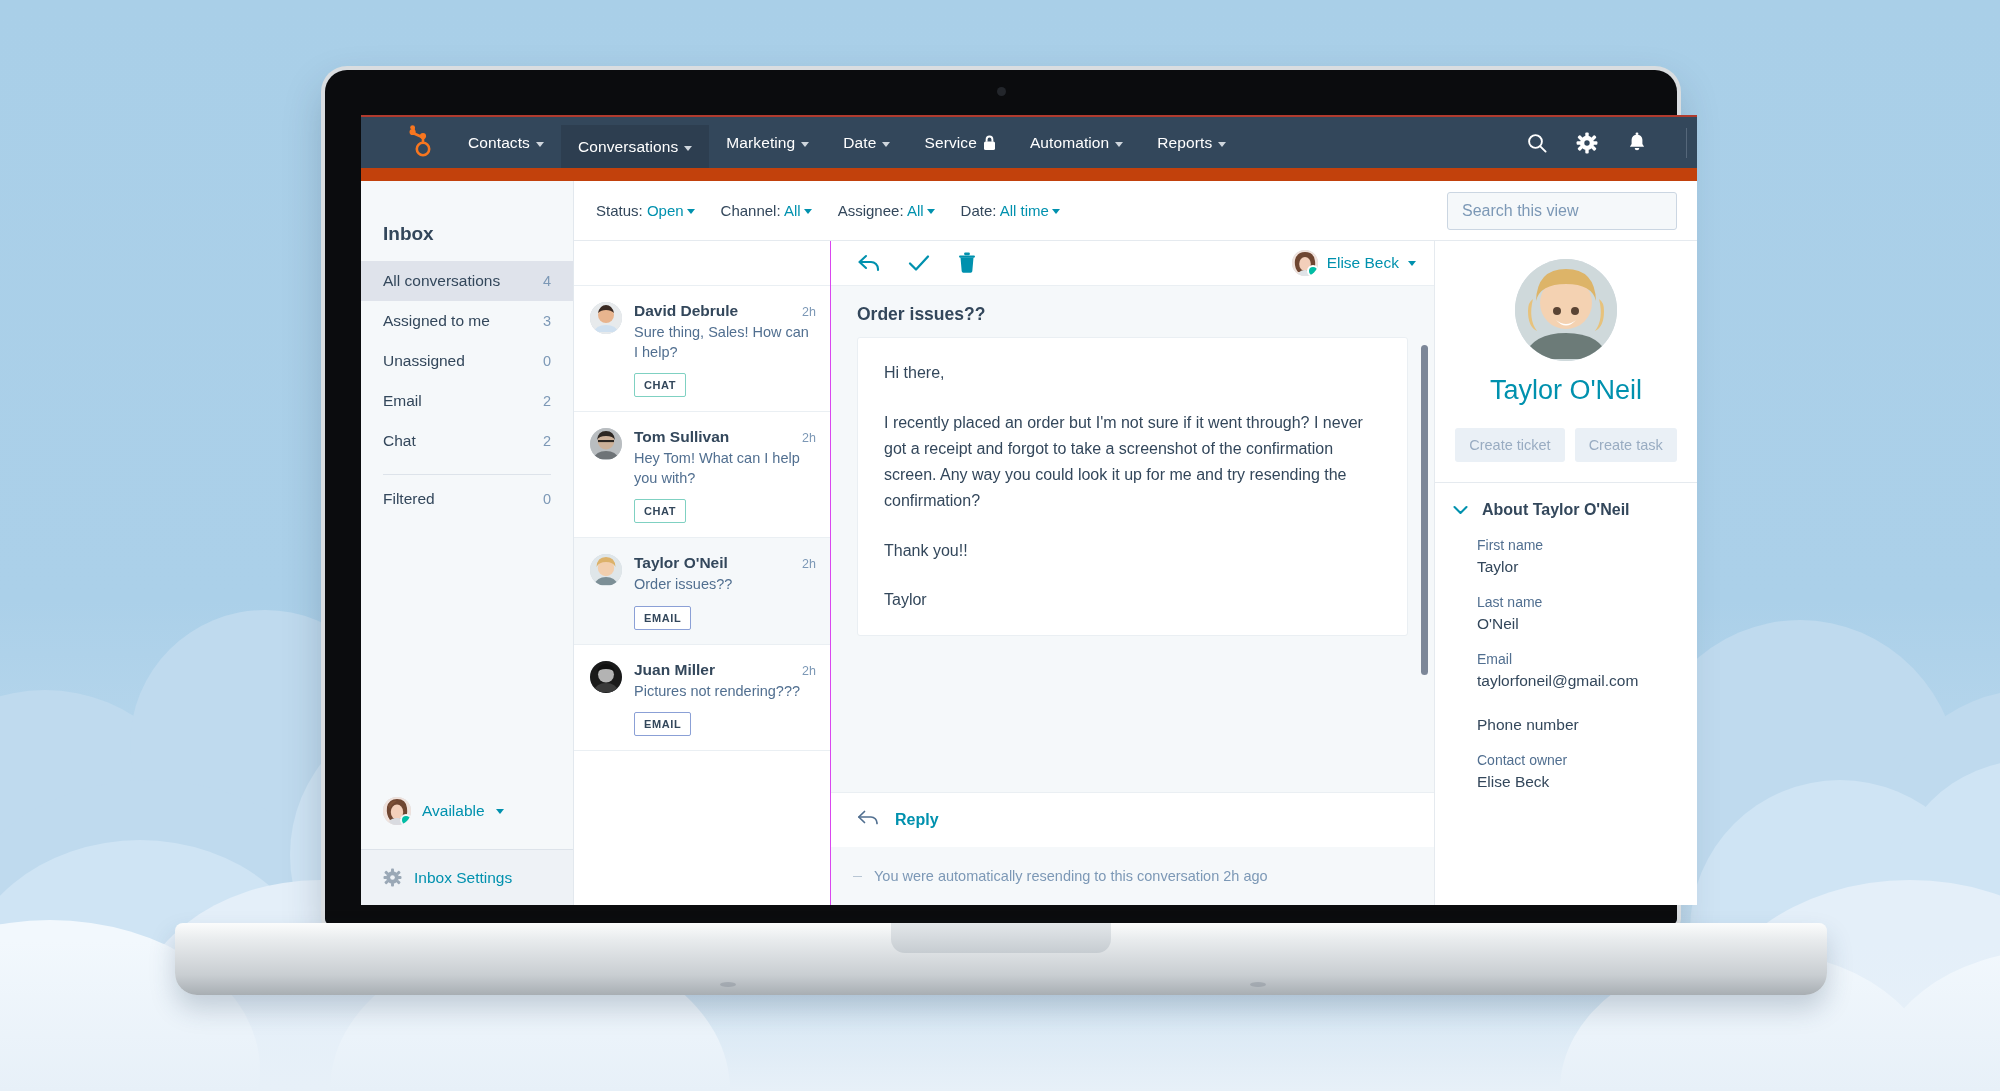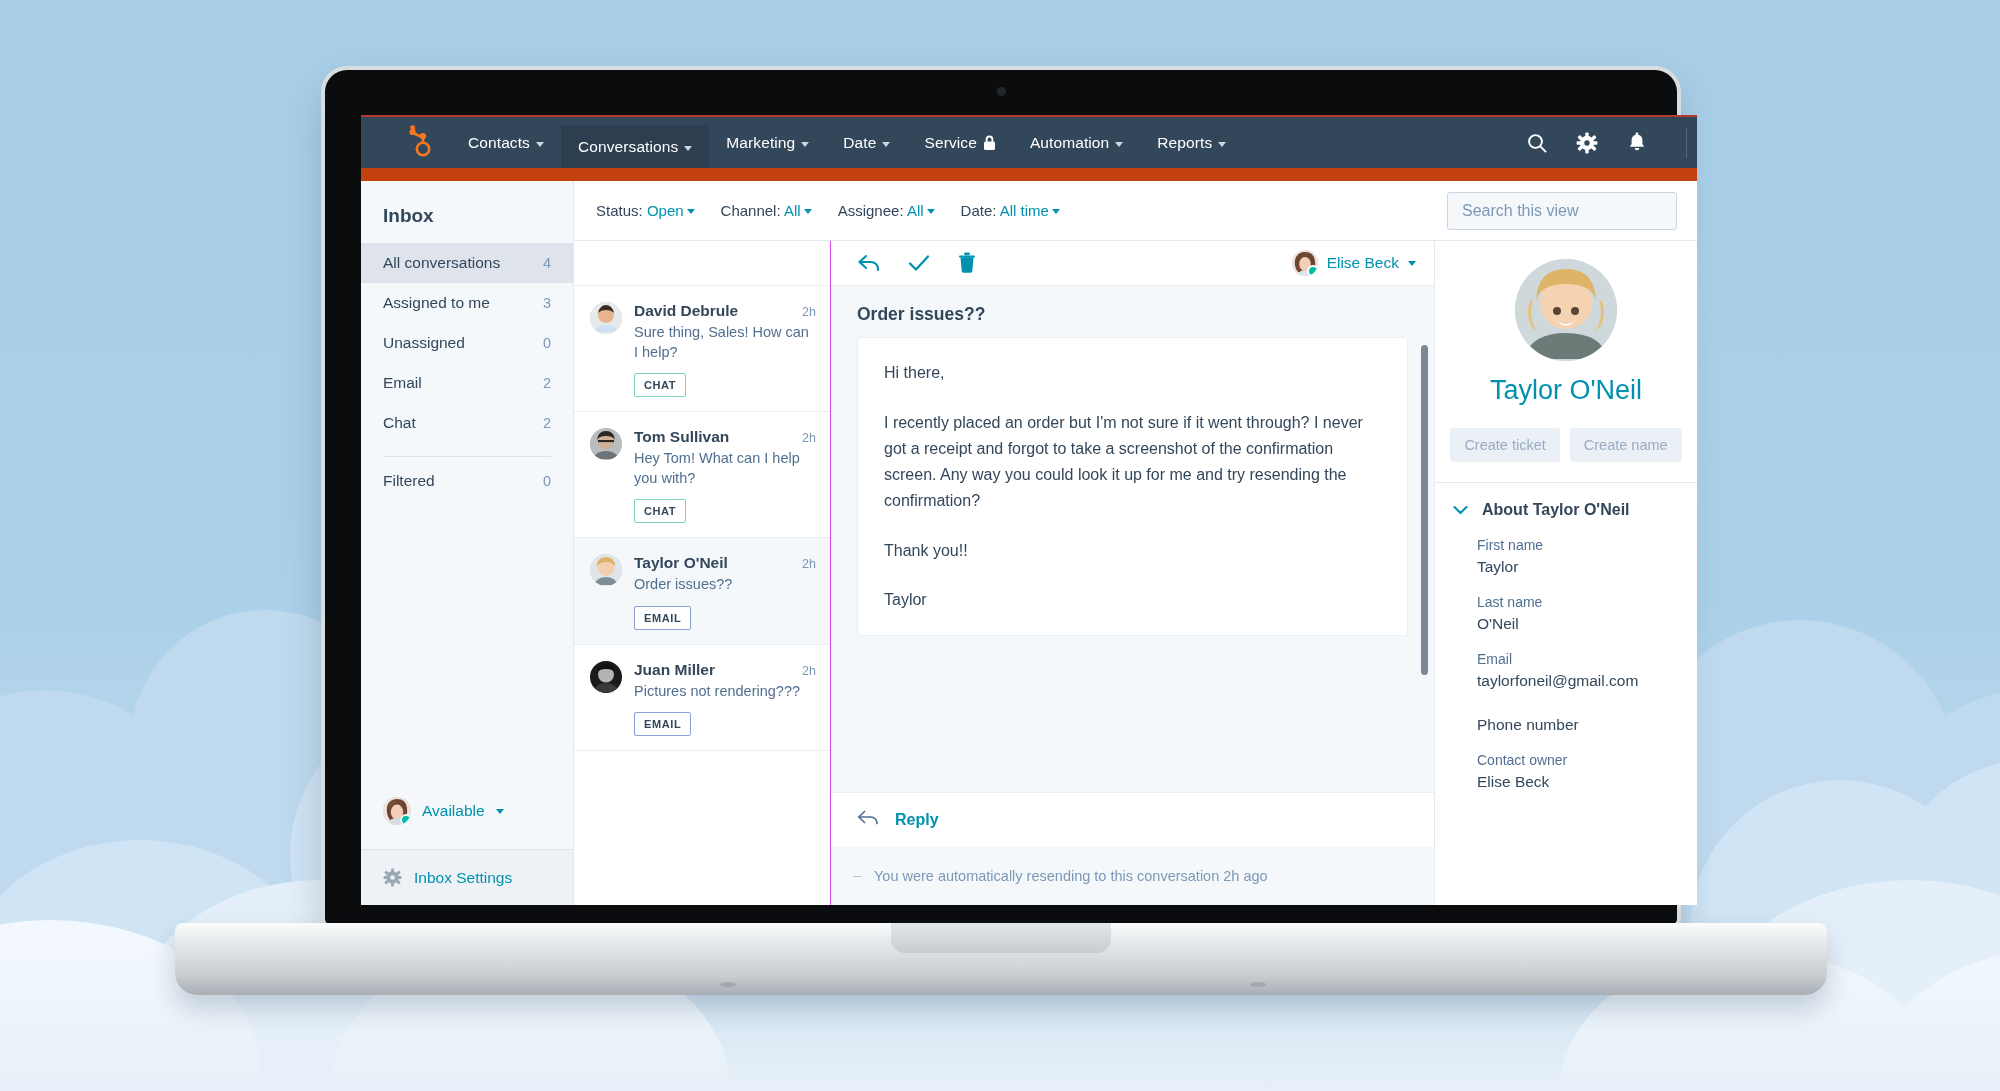--- a/index.html
+++ b/index.html
@@ -62,21 +62,21 @@
            border-top: 5px solid #cfd6dd; display:inline-block; margin-top:3px; }
   .navright { margin-left: auto; display: flex; align-items: center; gap: 28px; padding-right: 10px; }
   .navicon { width: 22px; height: 22px; cursor: pointer; }
   .navdiv { width: 1px; height: 30px; background: #55677a; margin-left: 10px; }
 
   .body-row { flex: 1; display: flex; min-height: 0; }
 
   
   .sidebar { width: 213px; flex: 0 0 213px; background: #f5f8fa; border-right: 1px solid #e2e8ee;
              display: flex; flex-direction: column; }
-  .sb-title { font-size: 19px; font-weight: bold; color: #33475b; padding: 24px 0 16px 22px; }
+  .sb-title { font-size: 19px; font-weight: bold; color: #33475b; padding: 42px 0 16px 22px; }
   .sb-item { display: flex; align-items: center; justify-content: space-between;
              padding: 11px 22px; font-size: 15.5px; color: #33475b; cursor: pointer; }
   .sb-item.active { background: #dfe3eb; }
   .sb-count { color: #7c98b6; font-size: 14.5px; }
   .sb-sep { height: 1px; background: #dde3ea; margin: 13px 22px 4px 22px; }
   .sb-spacer { flex: 1; }
   .sb-status { display: flex; align-items: center; gap: 11px; padding: 14px 0 24px 22px; }
   .avatar { border-radius: 50%; position: relative; overflow: hidden; flex: none; background:#cfd8e0; }
   .dot-online { position: absolute; right: -1px; bottom: -1px; width: 12px; height: 12px;
                 border-radius: 50%; background: #00bda5; border: 2px solid #f5f8fa; }
@@ -517,21 +517,21 @@
                       <path d="M18 40 q-5 20 4 32 q-9-4-9-20 q0-9 5-12z" fill="#e7c27c"></path>
                       <path d="M84 40 q5 20-4 32 q9-4 9-20 q0-9-5-12z" fill="#e7c27c"></path>
                       <path d="M38 52 a4 4 0 0 1 8 0 a4 4 0 0 1-8 0z" fill="#5a4434"></path>
                       <path d="M56 52 a4 4 0 0 1 8 0 a4 4 0 0 1-8 0z" fill="#5a4434"></path>
                       <path d="M41 61 q10 8 20 0 q-10 11-20 0z" fill="#fff"></path>
                     </svg>
                   </span>
                   <div class="contact-name">Taylor O'Neil</div>
                   <div class="contact-actions">
                     <span class="gbtn">Create ticket</span>
-                    <span class="gbtn">Create name</span>
+                    <span class="gbtn">Create task</span>
                   </div>
                 </div>
 
                 <div class="about-head">
                   <span style="display:inline-flex;">
                     <svg width="15" height="10" viewBox="0 0 15 10" aria-hidden="true">
                       <path d="M1.5 2 L7.5 8 L13.5 2" fill="none" stroke="#0091ae" stroke-width="2.1" stroke-linecap="round" stroke-linejoin="round"></path>
                     </svg>
                   </span>
                   <span>About Taylor O'Neil</span>

